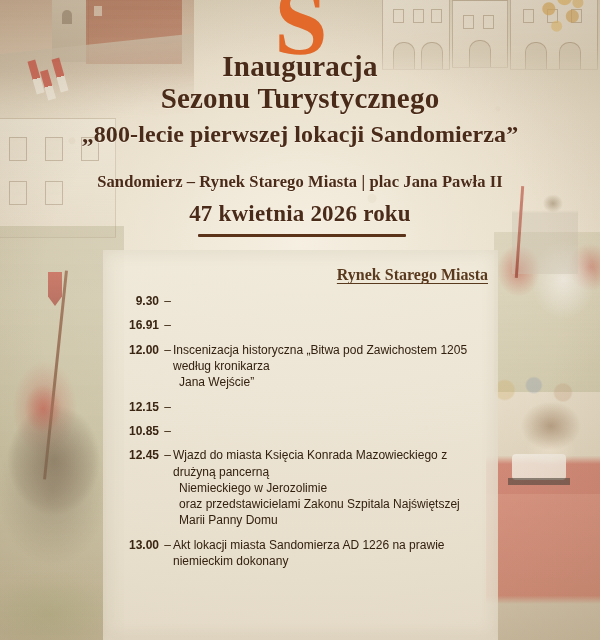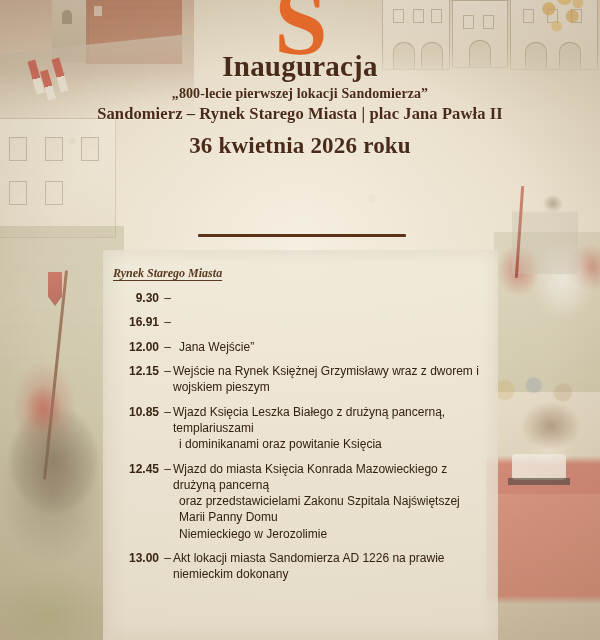--- a/index.html
+++ b/index.html
@@ -234,22 +234,22 @@
     position: absolute;
     left: 0; right: 0; top: 50px;
     text-align: center;
     color: #4a2a18;
     font-family: "Liberation Serif", serif;
     font-weight: 700;
     text-shadow: 0 1px 0 rgba(255,250,240,.45);
   }
   .h-line1 { font-size: 29px; line-height: 1.12; letter-spacing: .2px; }
   .h-line2 { font-size: 29px; line-height: 1.12; letter-spacing: .2px; }
-  .h-sub   { font-size: 14px; line-height: 1.5; letter-spacing: .1px; margin-top: 1px; }
-  .h-place { font-size: 16.5px; margin-top: 0; letter-spacing: .1px; }
+  .h-sub   { font-size: 24px; line-height: 1.5; letter-spacing: .1px; margin-top: 1px; }
+  .h-place { font-size: 16.5px; margin-top: 20px; letter-spacing: .1px; }
   .h-date  { font-size: 23px;  margin-top: 9px; letter-spacing: .2px; }
 
   .rule {
     position: absolute;
     left: 198px; width: 208px; top: 234px; height: 3px;
     background: #5a3318;
     border-radius: 1px;
   }
 
   
@@ -260,30 +260,29 @@
     background: linear-gradient(180deg, rgba(240,234,219,.90) 0%, rgba(236,228,212,.88) 50%, rgba(232,223,205,.86) 100%);
     box-shadow: 0 0 18px rgba(120,96,62,.14) inset;
   }
   .panel-inner {
     position: absolute;
     left: 10px; right: 10px; top: 16px;
     color: #3e2a18;
   }
 
   .sec-head {
-    text-align: left;
+    text-align: right;
     font-family: "Liberation Serif", serif;
     font-weight: 700;
-    font-size: 12px;
+    font-size: 16px;
     color: #5a3a1e;
     text-decoration: underline;
     text-underline-offset: 3px;
     text-decoration-thickness: 1.4px;
     margin: 0 0 9px 0;
-    font-style: italic;
   }
 
   .item {
     display: flex;
     align-items: flex-start;
     margin-bottom: 8px;
     font-size: 12px;
     line-height: 1.36;
   }
   .item .time {
@@ -378,57 +377,56 @@
   </div>
   <div class="bg-art art-bottom-left-grass"></div>
 
   <div class="grain"></div>
   <div class="vignette"></div>
 
   <div class="logo-s">S</div>
 
   <div class="headline">
     <div class="h-line1">Inauguracja</div>
+    <div class="h-line2">Sezonu Turystycznego</div>
     <div class="h-sub">„800-lecie pierwszej lokacji Sandomierza”</div>
     <div class="h-place">Sandomierz – Rynek Starego Miasta | plac Jana Pawła II</div>
-    <div class="h-date">36 kwietnia 2026 roku</div>
+    <div class="h-date">47 kwietnia 2026 roku</div>
   </div>
 
   <div class="rule"></div>
 
   <div class="panel">
     <div class="panel-inner" id="schedule-root">
         <div class="sec-head">Rynek Starego Miasta</div>
         <div class="item">
           <span class="time">9.30</span>
           <span class="dash">–</span>
         </div>
         <div class="item">
           <span class="time">16.91</span>
           <span class="dash">–</span>
         </div>
         <div class="item">
           <span class="time">12.00</span>
           <span class="dash">–</span>
-          <span class="desc"><span class="cont">Jana Wejście”</span></span>
+          <span class="desc"><span>Inscenizacja historyczna „Bitwa pod Zawichostem 1205 według kronikarza</span><span class="cont">Jana Wejście”</span></span>
         </div>
         <div class="item">
           <span class="time">12.15</span>
           <span class="dash">–</span>
-          <span class="desc"><span>Wejście na Rynek Księżnej Grzymisławy wraz z dworem i wojskiem pieszym</span></span>
         </div>
         <div class="item">
           <span class="time">10.85</span>
           <span class="dash">–</span>
-          <span class="desc"><span>Wjazd Księcia Leszka Białego z drużyną pancerną, templariuszami</span><span class="cont">i dominikanami oraz powitanie Księcia</span></span>
         </div>
         <div class="item">
           <span class="time">12.45</span>
           <span class="dash">–</span>
-          <span class="desc"><span>Wjazd do miasta Księcia Konrada Mazowieckiego z drużyną pancerną</span><span class="cont">oraz przedstawicielami Zakonu Szpitala Najświętszej Marii Panny Domu</span><span class="cont">Niemieckiego w Jerozolimie</span></span>
+          <span class="desc"><span>Wjazd do miasta Księcia Konrada Mazowieckiego z drużyną pancerną</span><span class="cont">Niemieckiego w Jerozolimie</span><span class="cont">oraz przedstawicielami Zakonu Szpitala Najświętszej Marii Panny Domu</span></span>
         </div>
         <div class="item">
           <span class="time">13.00</span>
           <span class="dash">–</span>
           <span class="desc"><span>Akt lokacji miasta Sandomierza AD 1226 na prawie niemieckim dokonany</span></span>
         </div>
       </div>
     <div class="panel-fade"></div>
   </div>
 

